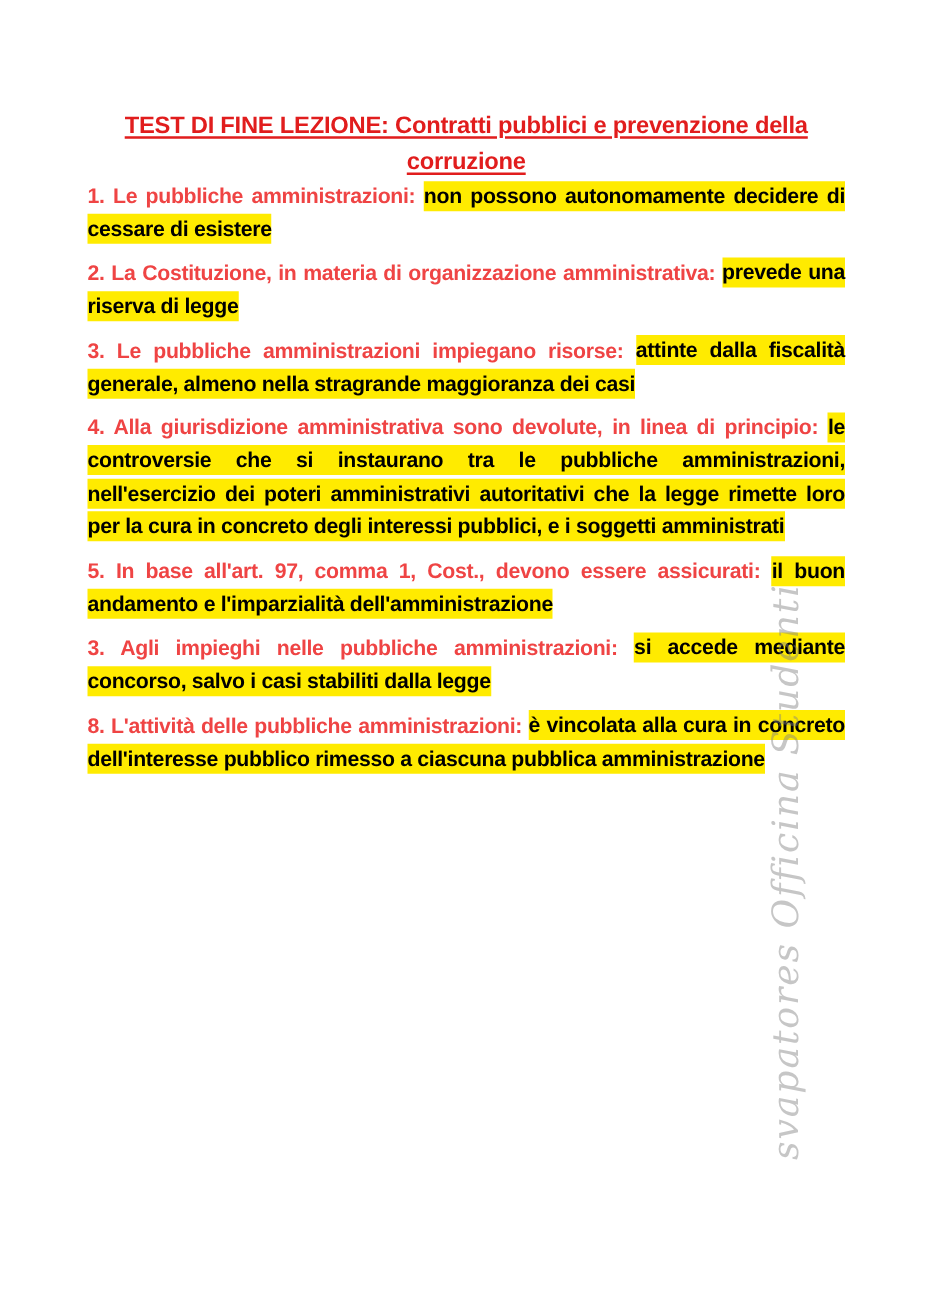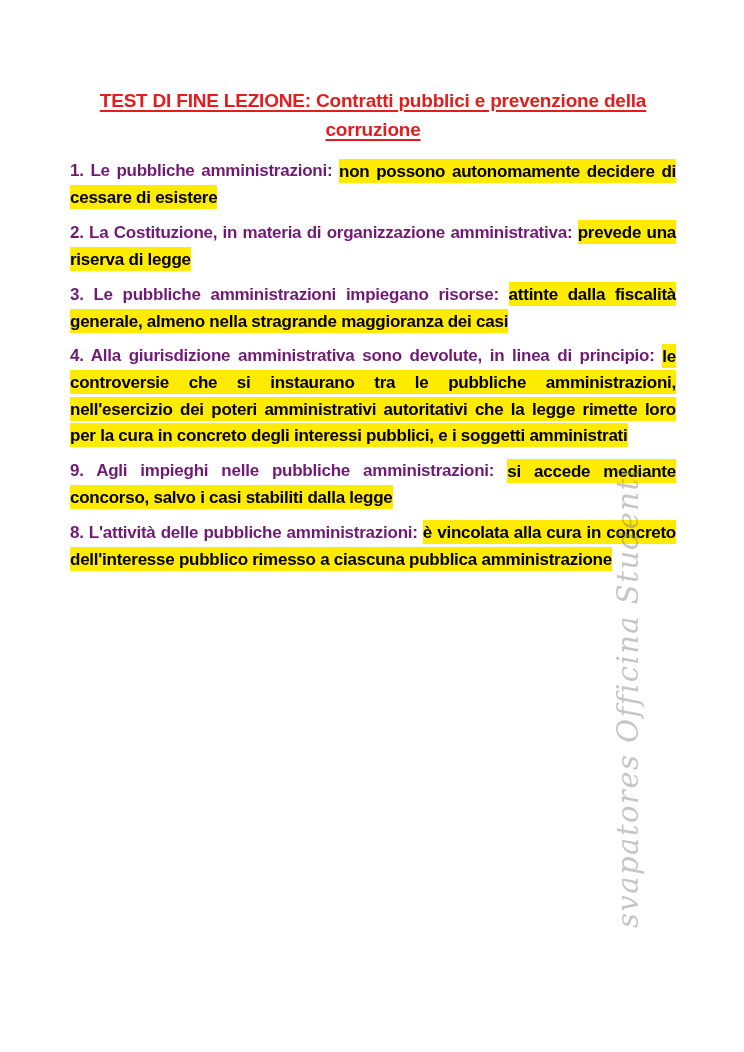--- a/index.html
+++ b/index.html
@@ -20,33 +20,32 @@
   .doc-title {
     font-size: 19px;
     font-weight: bold;
     color: #e11d1d;
     text-align: center;
     line-height: 29px;
     letter-spacing: -0.2px;
     text-decoration: underline;
     text-decoration-thickness: 2px;
     text-underline-offset: 3px;
-    margin-bottom: 14px;
   }
   .question {
     font-size: 17px;
     font-weight: bold;
     color: #171717;
     line-height: 26.4px;
     letter-spacing: -0.25px;
     text-align: justify;
     text-align-last: left;
     margin-bottom: 9px;
   }
-  .question .lead { color: #701a75; }
+  .question .lead { color: #ef4444; }
   .question .hl {
     background: #ffeb00;
     padding: 2.5px 0;
   }
   .watermark {
     position: absolute;
     left: 611px;
     top: 928px;
     transform-origin: 0 0;
     transform: rotate(-90deg);
@@ -80,26 +79,30 @@
   <p class="question">
     <span class="lead">3. Le pubbliche amministrazioni impiegano risorse:</span>
     <mark class="hl">attinte dalla fiscalità generale, almeno nella stragrande maggioranza dei casi</mark>
   </p>
 
   <p class="question">
     <span class="lead">4. Alla giurisdizione amministrativa sono devolute, in linea di principio:</span>
     <mark class="hl">le controversie che si instaurano tra le pubbliche amministrazioni, nell'esercizio dei poteri amministrativi autoritativi che la legge rimette loro per la cura in concreto degli interessi pubblici, e i soggetti amministrati</mark>
   </p>
 
+  <p class="question">
+    <span class="lead">5. In base all'art. 97, comma 1, Cost., devono essere assicurati:</span>
+    <mark class="hl">il buon andamento e l'imparzialità dell'amministrazione</mark>
+  </p>
 
 
 
 
   <p class="question">
-    <span class="lead">9. Agli impieghi nelle pubbliche amministrazioni:</span>
+    <span class="lead">3. Agli impieghi nelle pubbliche amministrazioni:</span>
     <mark class="hl">si accede mediante concorso, salvo i casi stabiliti dalla legge</mark>
   </p>
 
   <p class="question">
     <span class="lead">8. L'attività delle pubbliche amministrazioni:</span>
     <mark class="hl">è vincolata alla cura in concreto dell'interesse pubblico rimesso a ciascuna pubblica amministrazione</mark>
   </p>
 
   <div class="watermark">svapatores Officina Studenti</div>
 

